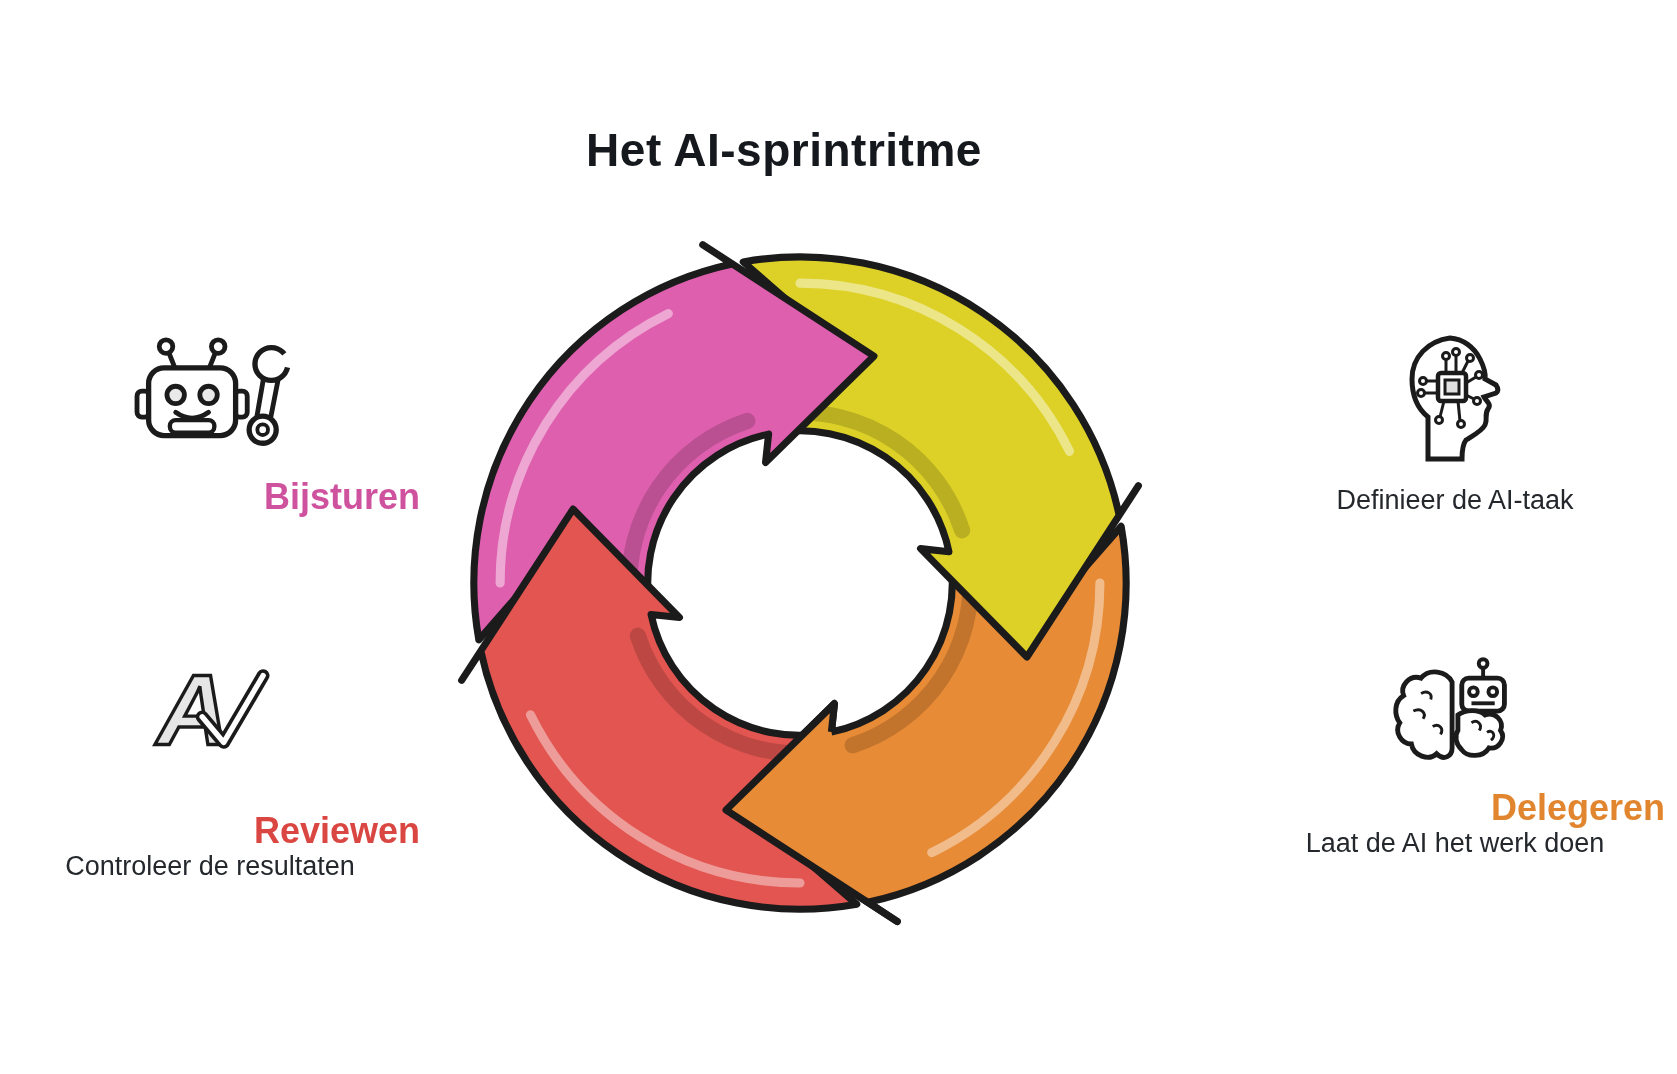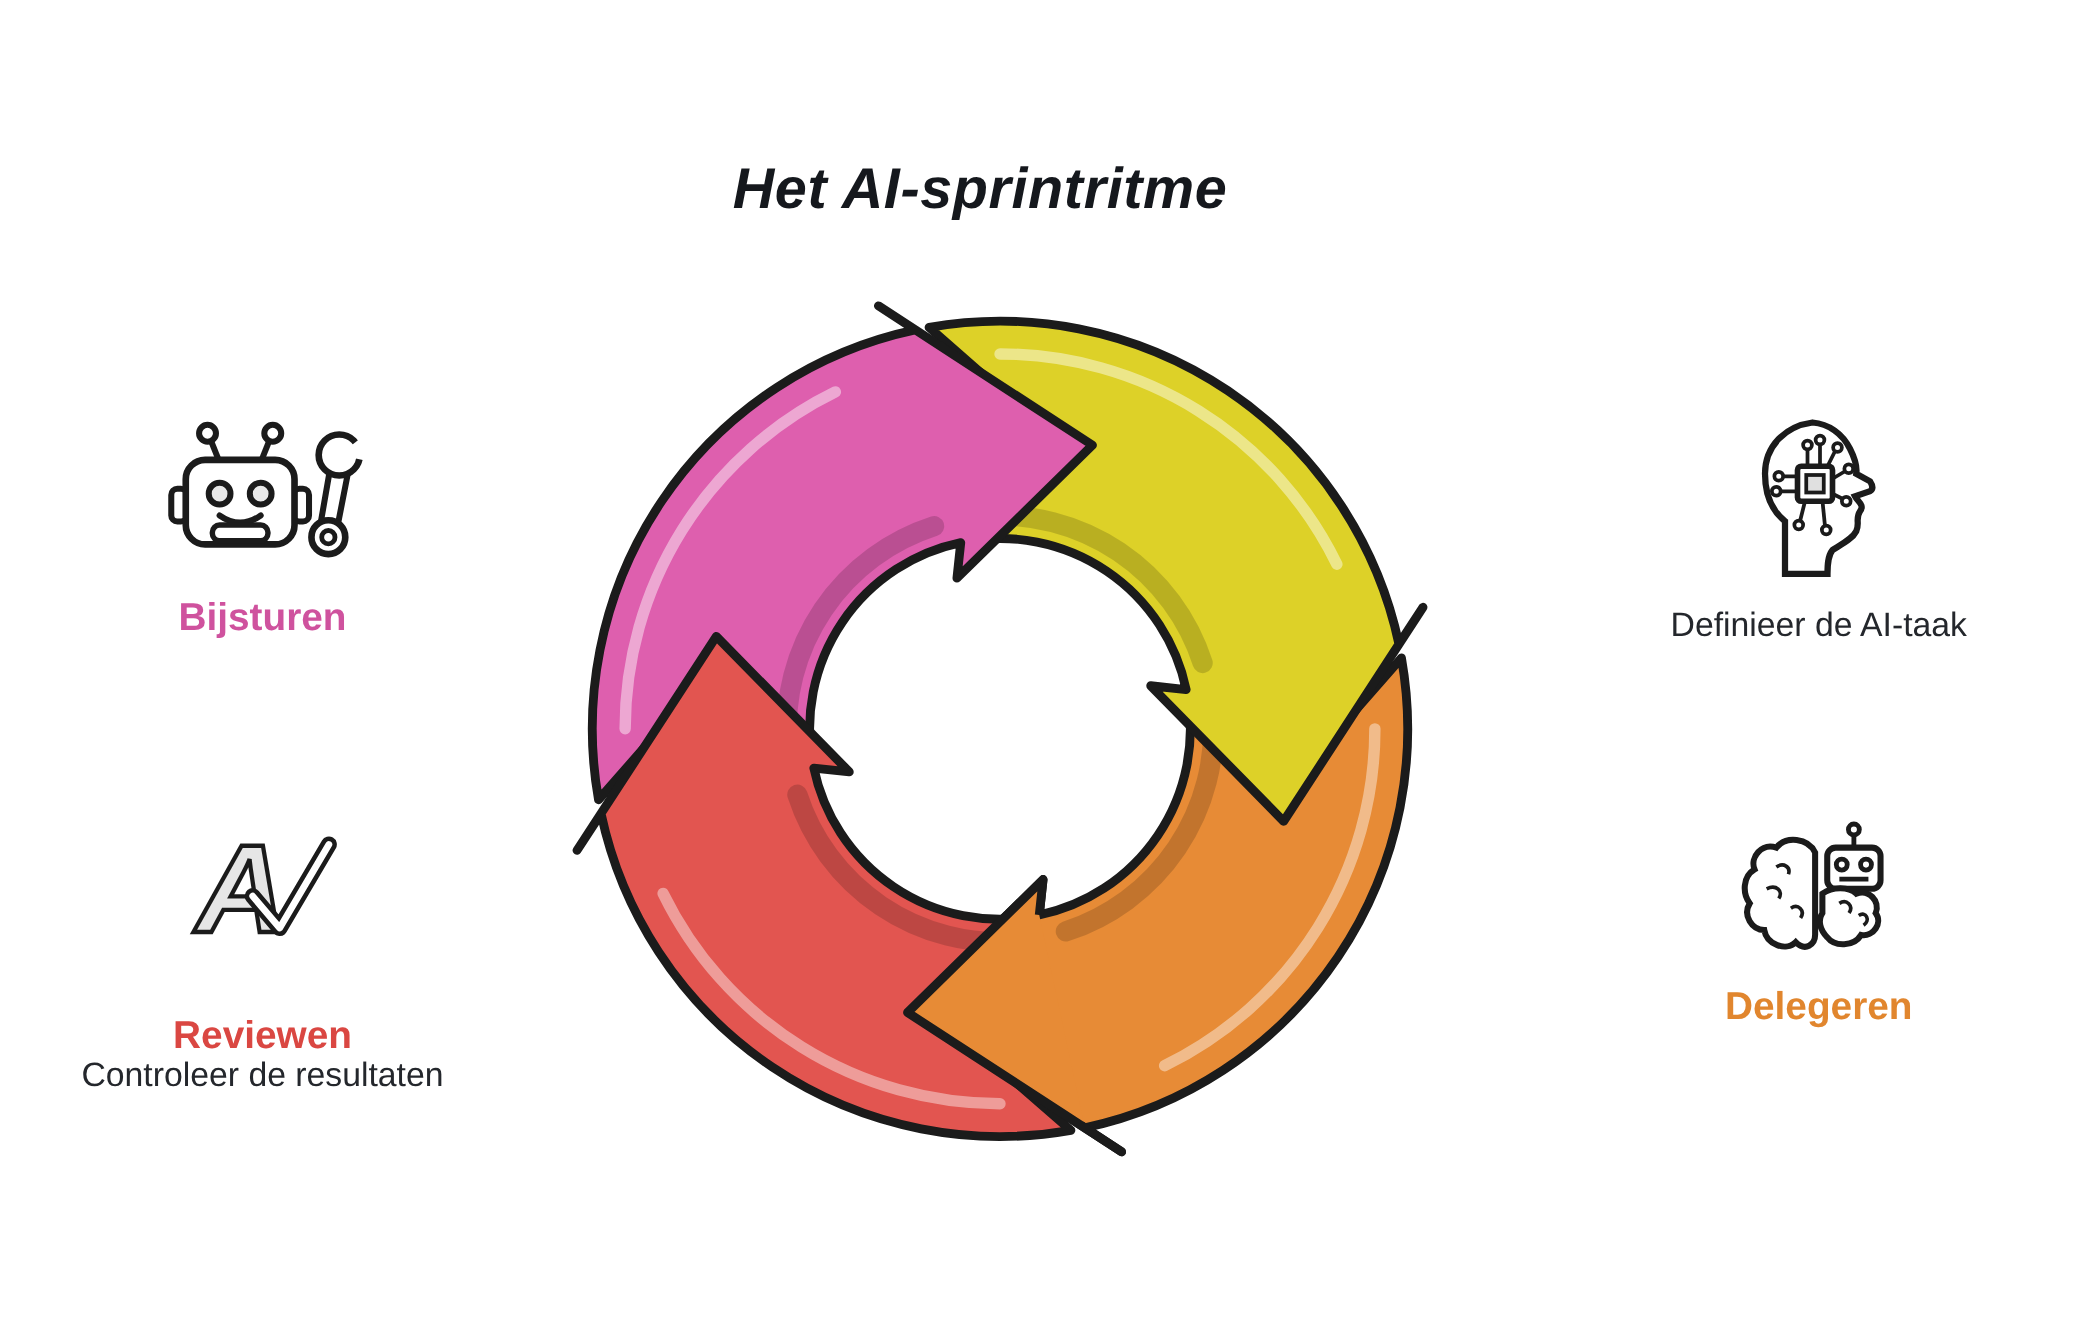--- a/index.html
+++ b/index.html
@@ -2,25 +2,25 @@
 <html><head>
 <meta charset="utf-8">
 <style>
   html,body{margin:0;padding:0;}
   body{
     width:1677px;height:1074px;position:relative;background:#ffffff;
     font-family:"Liberation Sans", sans-serif;overflow:hidden;
   }
   .page-title{
     position:absolute;left:0;top:92px;width:1568px;text-align:center;
-    font-size:46px;font-weight:800;letter-spacing:0.5px;color:#15181d;font-style:italic;
+    font-size:46px;font-weight:800;letter-spacing:0.5px;color:#15181d;
   }
   .step{position:absolute;width:420px;text-align:center;}
   .step .icon-wrap{display:flex;align-items:flex-end;justify-content:center;}
-  .step .step-label{font-size:31px;font-weight:700;line-height:1.1;margin:0;}
+  .step .step-label{font-size:36px;font-weight:700;line-height:1.1;margin:0;text-align:right;}
   .step .step-desc{font-size:27px;color:#24272c;margin:0;}
   
   #step-bijsturen   {left:0px;    top:335px;}
   #step-reviewen    {left:0px;    top:650px;}
   #step-specificeren{left:1245px; top:331px;}
   #step-delegeren   {left:1245px; top:652px;}
   #step-bijsturen    .icon-wrap{height:116px;}
   #step-reviewen     .icon-wrap{height:118px;}
   #step-specificeren .icon-wrap{height:132px;}
   #step-delegeren    .icon-wrap{height:120px;}
@@ -151,13 +151,14 @@
         <path d="M82,50 L106,50" fill="none" stroke-width="4"></path>
         <path stroke-width="5" d="M68,62 C76,56 90,56 96,62 C106,58 116,68 112,78 C118,86 110,98 100,96 C94,106 78,106 72,98 C66,92 64,84 68,78 Z"></path>
         <g stroke-width="3" fill="none">
           <path d="M82,70 C88,66 94,72 90,78"></path>
           <path d="M98,80 C104,76 108,84 102,88"></path>
         </g>
       </g>
     </svg>
   </div>
   <h2 class="step-label" style="color: rgb(225, 134, 46);">Delegeren</h2>
+  <p class="step-desc">Laat de AI het werk doen</p>
 </div>
 
 </body></html>

